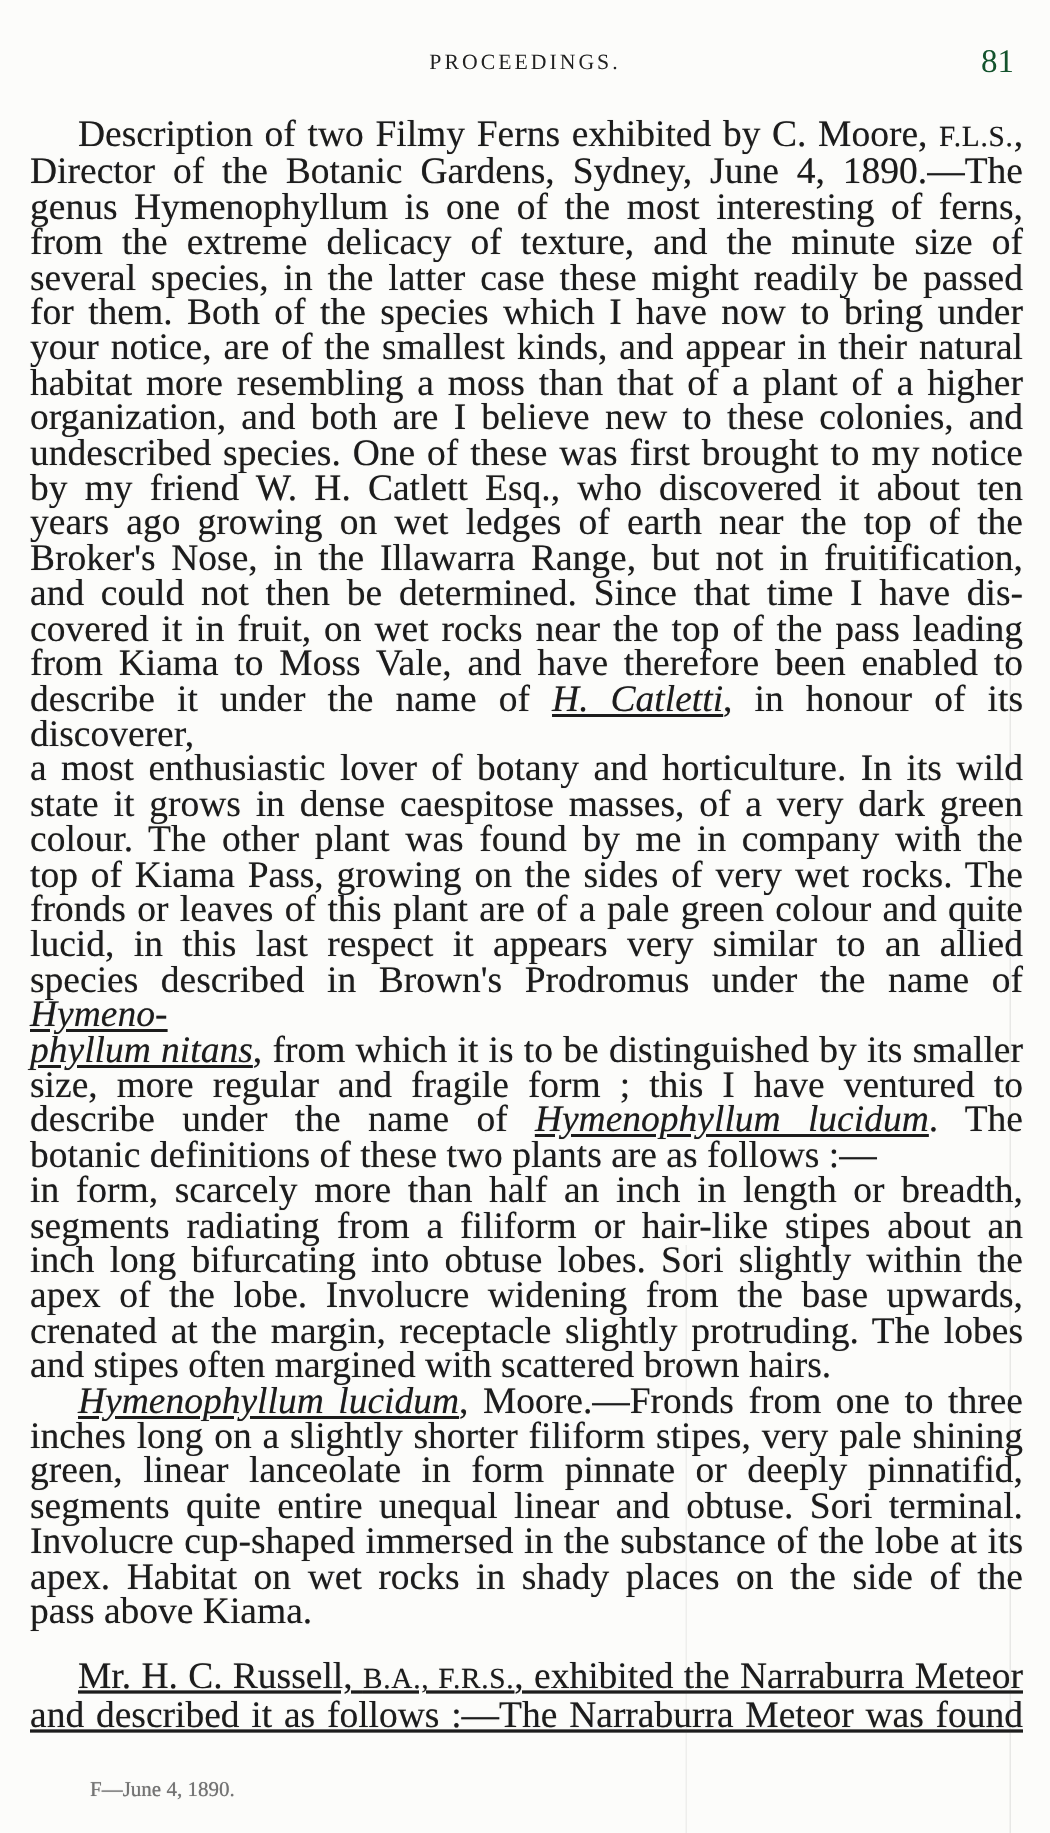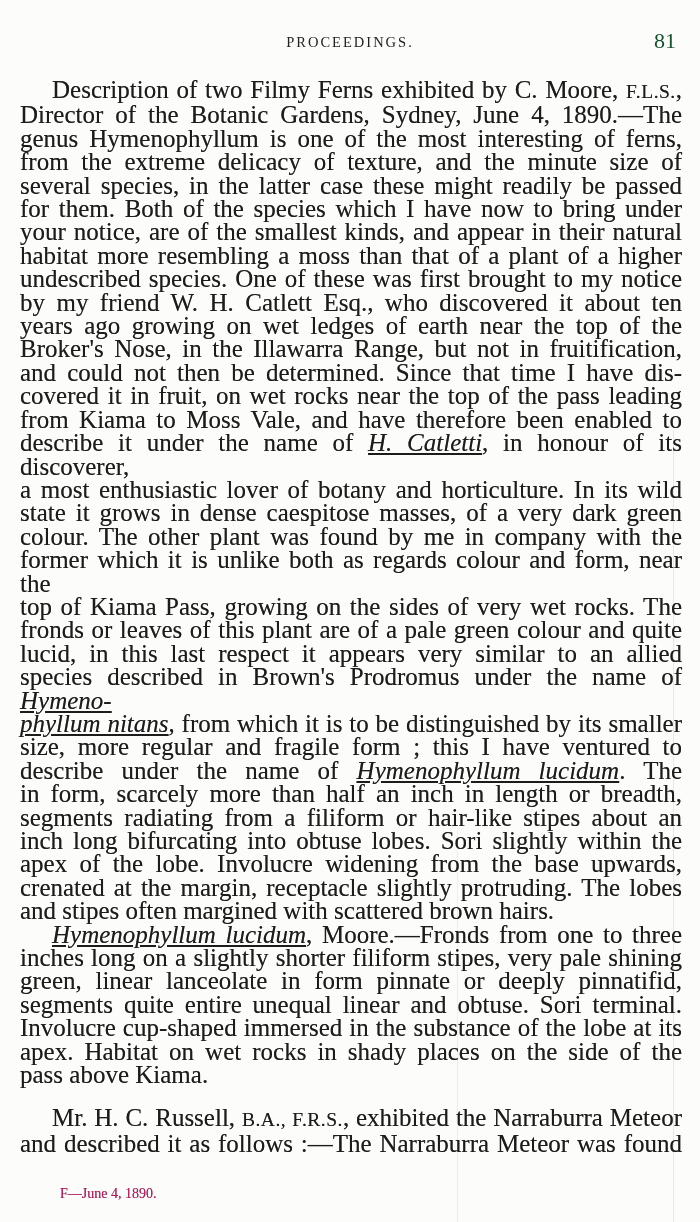--- a/index.html
+++ b/index.html
@@ -31,40 +31,40 @@
     font-size: 22px;
     color: #14532d;
   }
   .content {
     position: absolute;
     top: 78px;
     left: 20px;
     width: 662px;
   }
   .paragraph { }
-  .paragraph.space-before { margin-top: 20px; }
+  .paragraph.space-before { margin-top: 20px; text-decoration: underline; }
   .line {
     font-size: 25px;
     line-height: 23.4px;
     text-align: justify;
     text-align-last: justify;
     white-space: nowrap;
     text-shadow: 0 0 0.5px rgba(20,20,20,0.55);
   }
   .line { white-space: normal; }
   .line.first { text-indent: 32px; }
   .line.last { text-align-last: left; }
   .it { font-style: italic; text-decoration: underline; }
   .sc { font-size: 0.78em; letter-spacing: 0.5px; }
   .footer {
     position: absolute;
     left: 60px;
     top: 1186px;
     font-size: 14px;
-    color: #be185d;
+    color: #737373;
     text-shadow: 0 0 0.5px rgba(20,20,20,0.5);
   }
   .scan-line {
     position: absolute;
     width: 1px;
     background: rgba(60,60,60,0.10);
   }
   .scan-line-1 { left: 673px; top: 430px; height: 792px; }
   .scan-line-2 { left: 457px; top: 830px; height: 392px; background: rgba(60,60,60,0.07); }
 </style>
@@ -80,39 +80,40 @@
   <div class="content" id="content">
       <div class="paragraph">
         <div class="line first"><span>Description of two Filmy Ferns exhibited by C. Moore, </span><span class="sc">F.L.S.</span><span>,</span></div>
         <div class="line"><span>Director of the Botanic Gardens, Sydney, June 4, 1890.—The</span></div>
         <div class="line"><span>genus Hymenophyllum is one of the most interesting of ferns,</span></div>
         <div class="line"><span>from the extreme delicacy of texture, and the minute size of</span></div>
         <div class="line"><span>several species, in the latter case these might readily be passed</span></div>
         <div class="line"><span>for them.  Both of the species which I have now to bring under</span></div>
         <div class="line"><span>your notice, are of the smallest kinds, and appear in their natural</span></div>
         <div class="line"><span>habitat more resembling a moss than that of a plant of a higher</span></div>
+        <div class="line"><span>organization, and both are I believe new to these colonies, and</span></div>
         <div class="line"><span>undescribed species.  One of these was first brought to my notice</span></div>
         <div class="line"><span>by my friend W. H. Catlett Esq., who discovered it about ten</span></div>
         <div class="line"><span>years ago growing on wet ledges of earth near the top of the</span></div>
         <div class="line"><span>Broker's Nose, in the Illawarra Range, but not in fruitification,</span></div>
         <div class="line"><span>and could not then be determined.  Since that time I have dis-</span></div>
         <div class="line"><span>covered it in fruit, on wet rocks near the top of the pass leading</span></div>
         <div class="line"><span>from Kiama to Moss Vale, and have therefore been enabled to</span></div>
         <div class="line"><span>describe it under the name of </span><span class="it">H. Catletti</span><span>, in honour of its discoverer,</span></div>
         <div class="line"><span>a most enthusiastic lover of botany and horticulture.  In its wild</span></div>
         <div class="line"><span>state it grows in dense caespitose masses, of a very dark green</span></div>
         <div class="line"><span>colour.  The other plant was found by me in company with the</span></div>
-        <div class="line"><span>former which it is unlike both as regards colour and form, near the</span></div>
         <div class="line"><span>top of Kiama Pass, growing on the sides of very wet rocks.  The</span></div>
         <div class="line"><span>fronds or leaves of this plant are of a pale green colour and quite</span></div>
         <div class="line"><span>lucid, in this last respect it appears very similar to an allied</span></div>
         <div class="line"><span>species described in Brown's Prodromus under the name of </span><span class="it">Hymeno-</span></div>
         <div class="line"><span class="it">phyllum nitans</span><span>, from which it is to be distinguished by its smaller</span></div>
         <div class="line"><span>size, more regular and fragile form ; this I have ventured to</span></div>
         <div class="line"><span>describe under the name of </span><span class="it">Hymenophyllum lucidum</span><span>.   The</span></div>
+        <div class="line last"><span>botanic definitions of these two plants are as follows :—</span></div>
       </div>
       <div class="paragraph">
         <div class="line"><span>in form, scarcely more than half an inch in length or breadth,</span></div>
         <div class="line"><span>segments radiating from a filiform or hair-like stipes about an</span></div>
         <div class="line"><span>inch long bifurcating into obtuse lobes.  Sori slightly within the</span></div>
         <div class="line"><span>apex of the lobe.  Involucre widening from the base upwards,</span></div>
         <div class="line"><span>crenated at the margin, receptacle slightly protruding.  The lobes</span></div>
         <div class="line last"><span>and stipes often margined with scattered brown hairs.</span></div>
       </div>
       <div class="paragraph">

